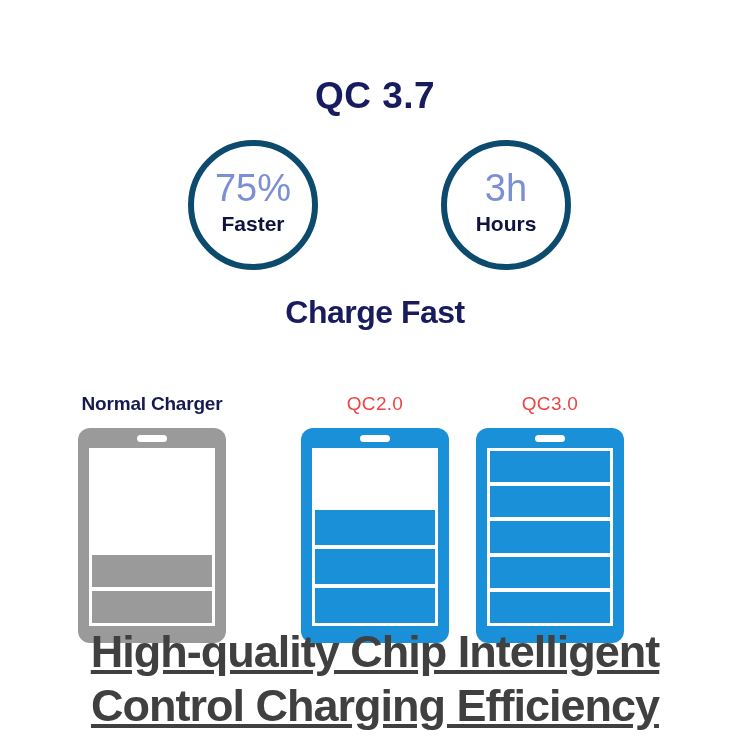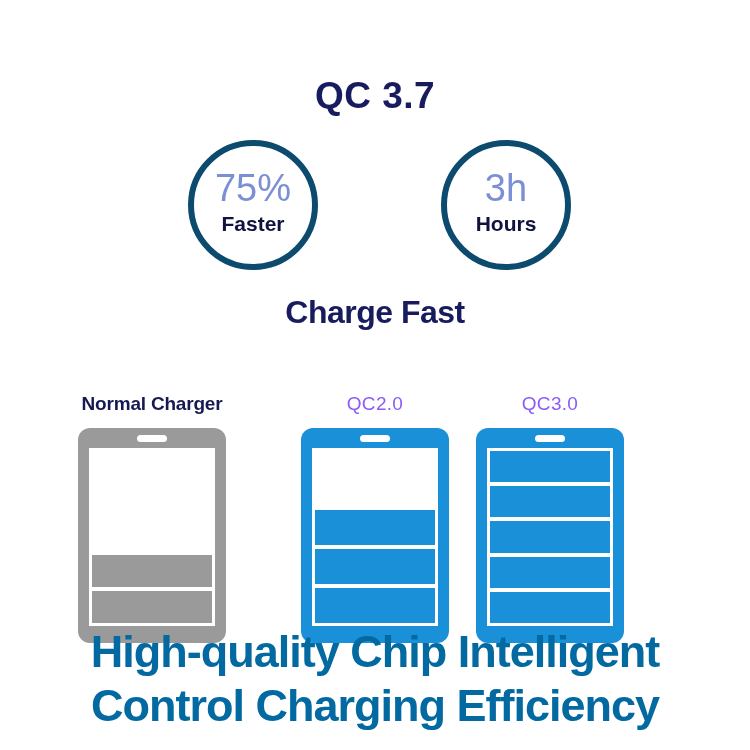--- a/index.html
+++ b/index.html
@@ -53,27 +53,28 @@
     font-size: 32px;
     line-height: 48px;
     letter-spacing: -0.5px;
   }
 
   .footline {
     position: absolute;
     left: 0;
     width: 750px;
     text-align: center;
-    color: #0369a1;
+    color: #404040;
     font-weight: bold;
     font-size: 45px;
     line-height: 52px;
     letter-spacing: -1px;
     white-space: nowrap;
     font-family: "Liberation Sans", sans-serif;
+    text-decoration: underline;
   }
   #footer-line-1 { top: 626px; }
   #footer-line-2 { top: 680px; }
 
   
   .stat-circle {
     position: absolute;
     width: 130px;
     height: 130px;
     border-radius: 50%;
@@ -130,21 +131,21 @@
     line-height: 22px;
     white-space: nowrap;
     height: 24px;
   }
   .phone-label.navy {
     color: #161a52;
     font-weight: bold;
     letter-spacing: -0.2px;
   }
   .phone-label.gray {
-    color: #8b5cf6;
+    color: #ef4444;
     font-weight: normal;
     letter-spacing: 0.3px;
   }
 
   .phone-body {
     position: relative;
     width: 148px;
     height: 215px;
     margin: 11px auto 0 auto;
     border-radius: 12px;

